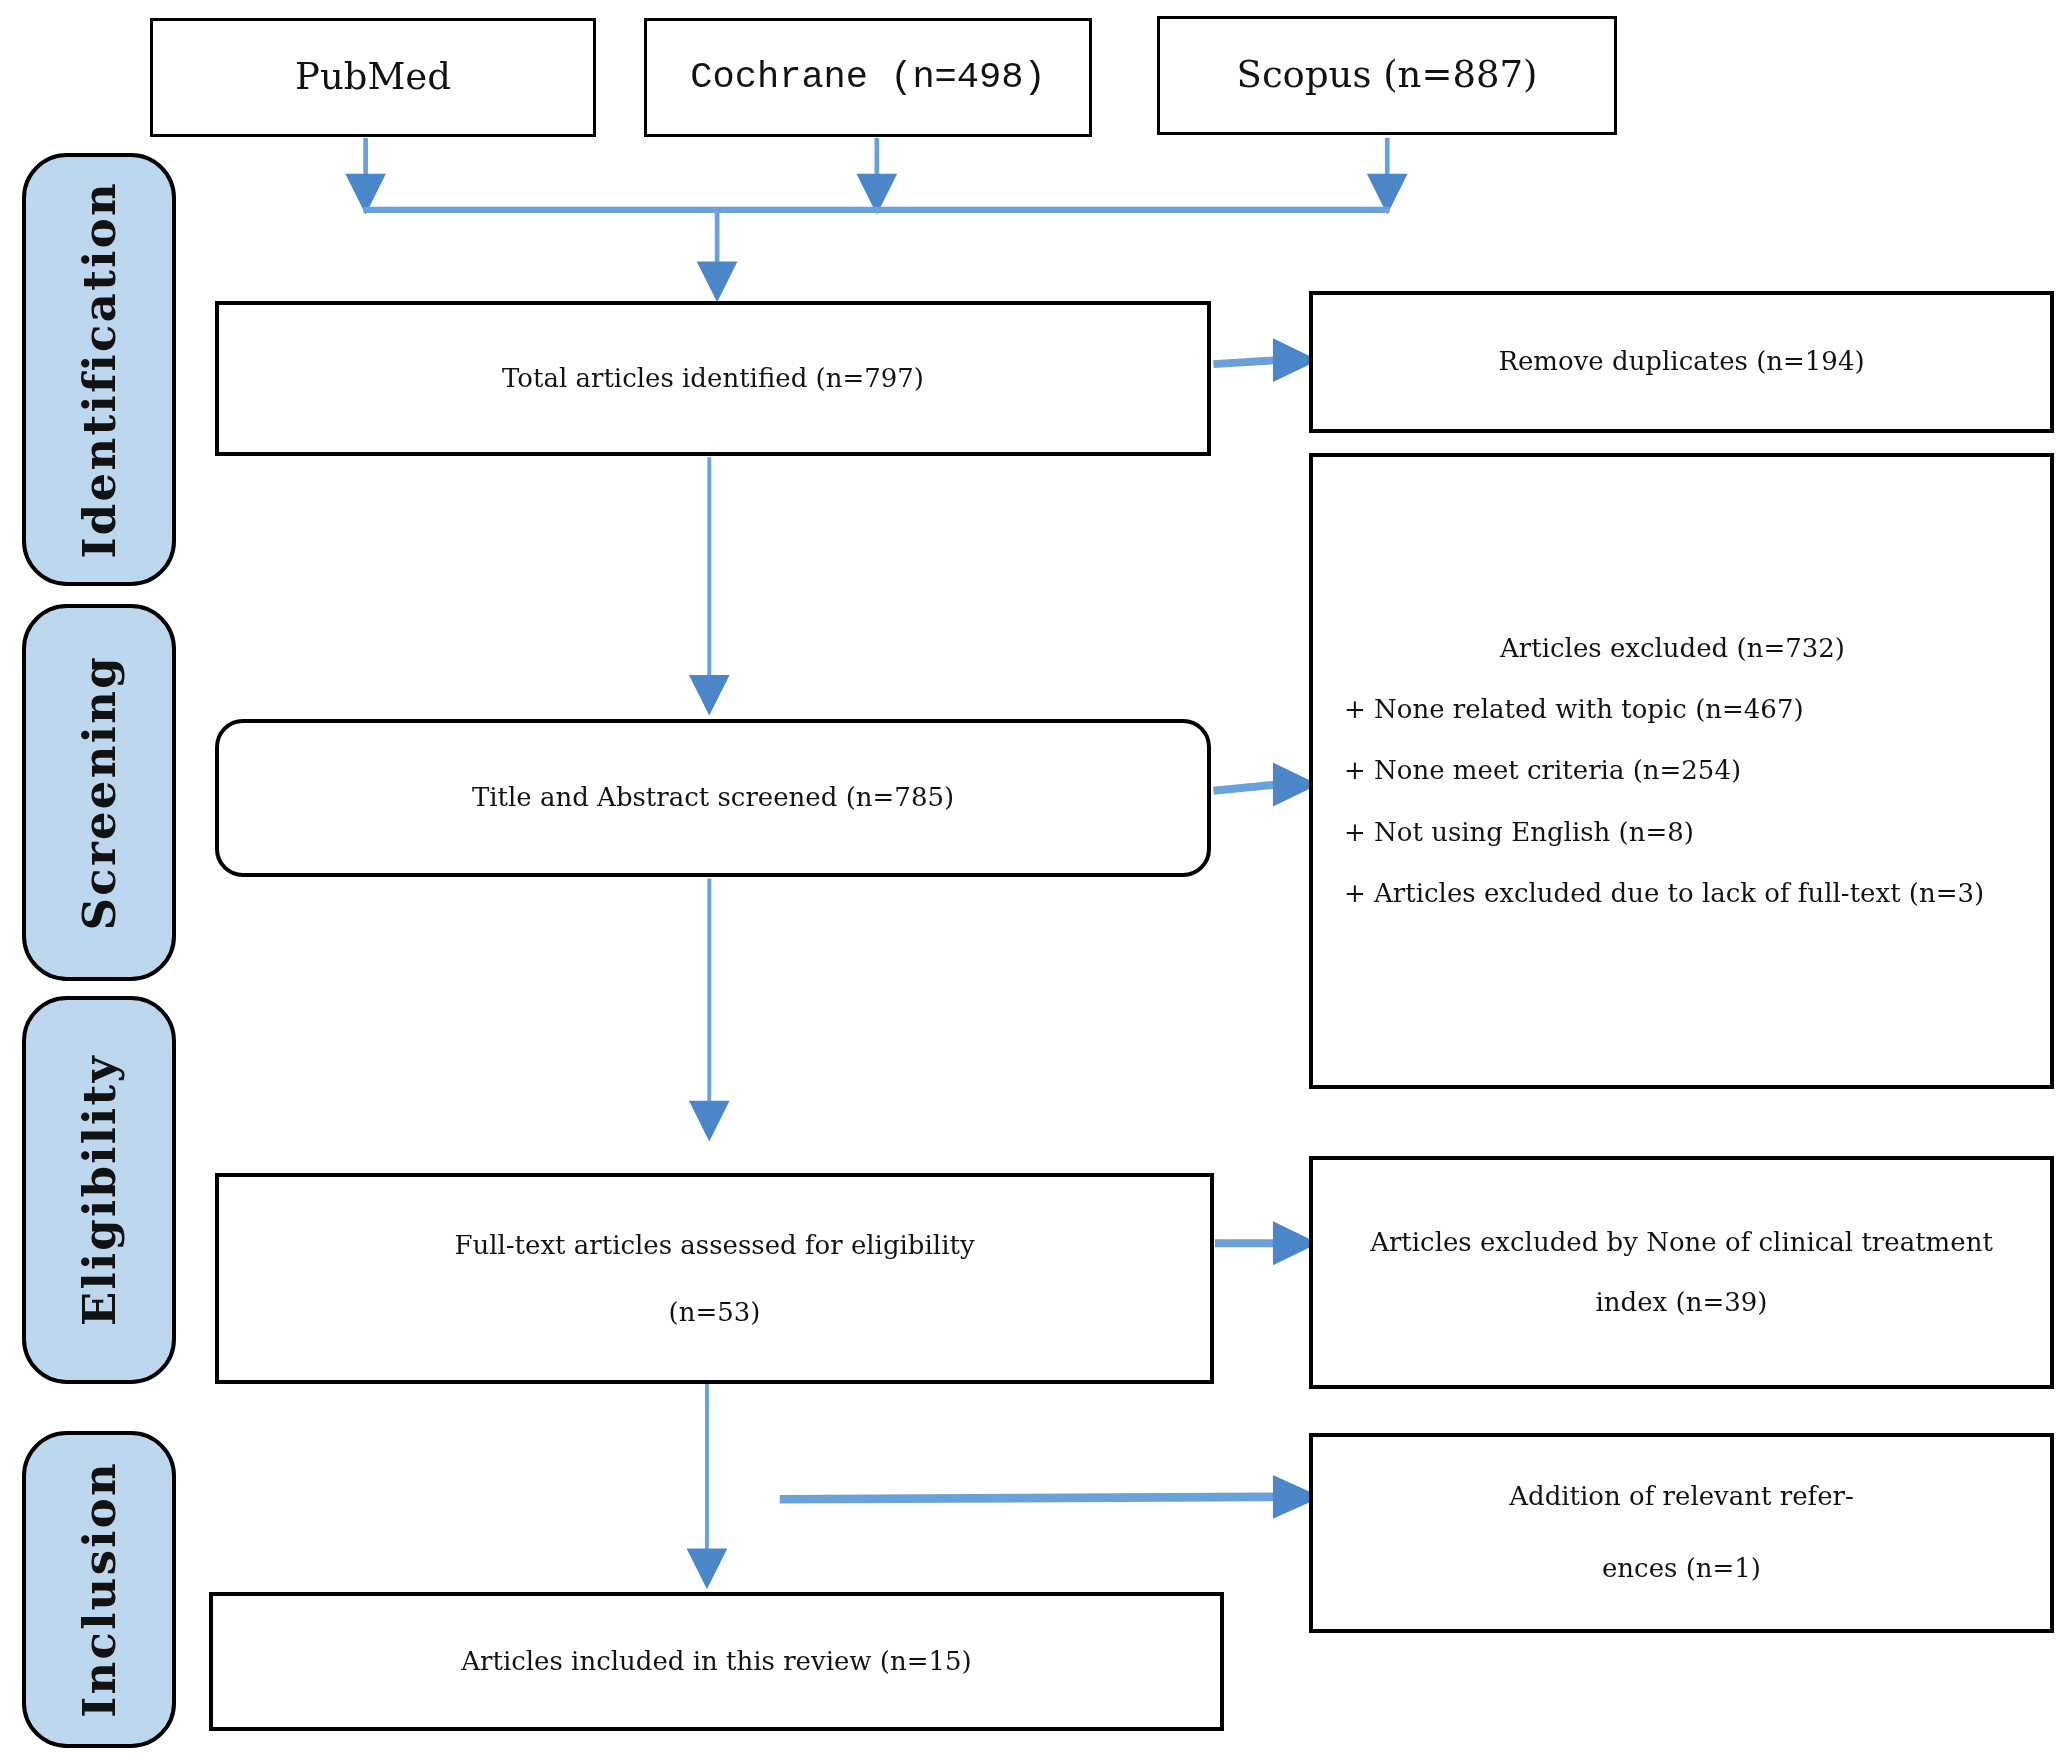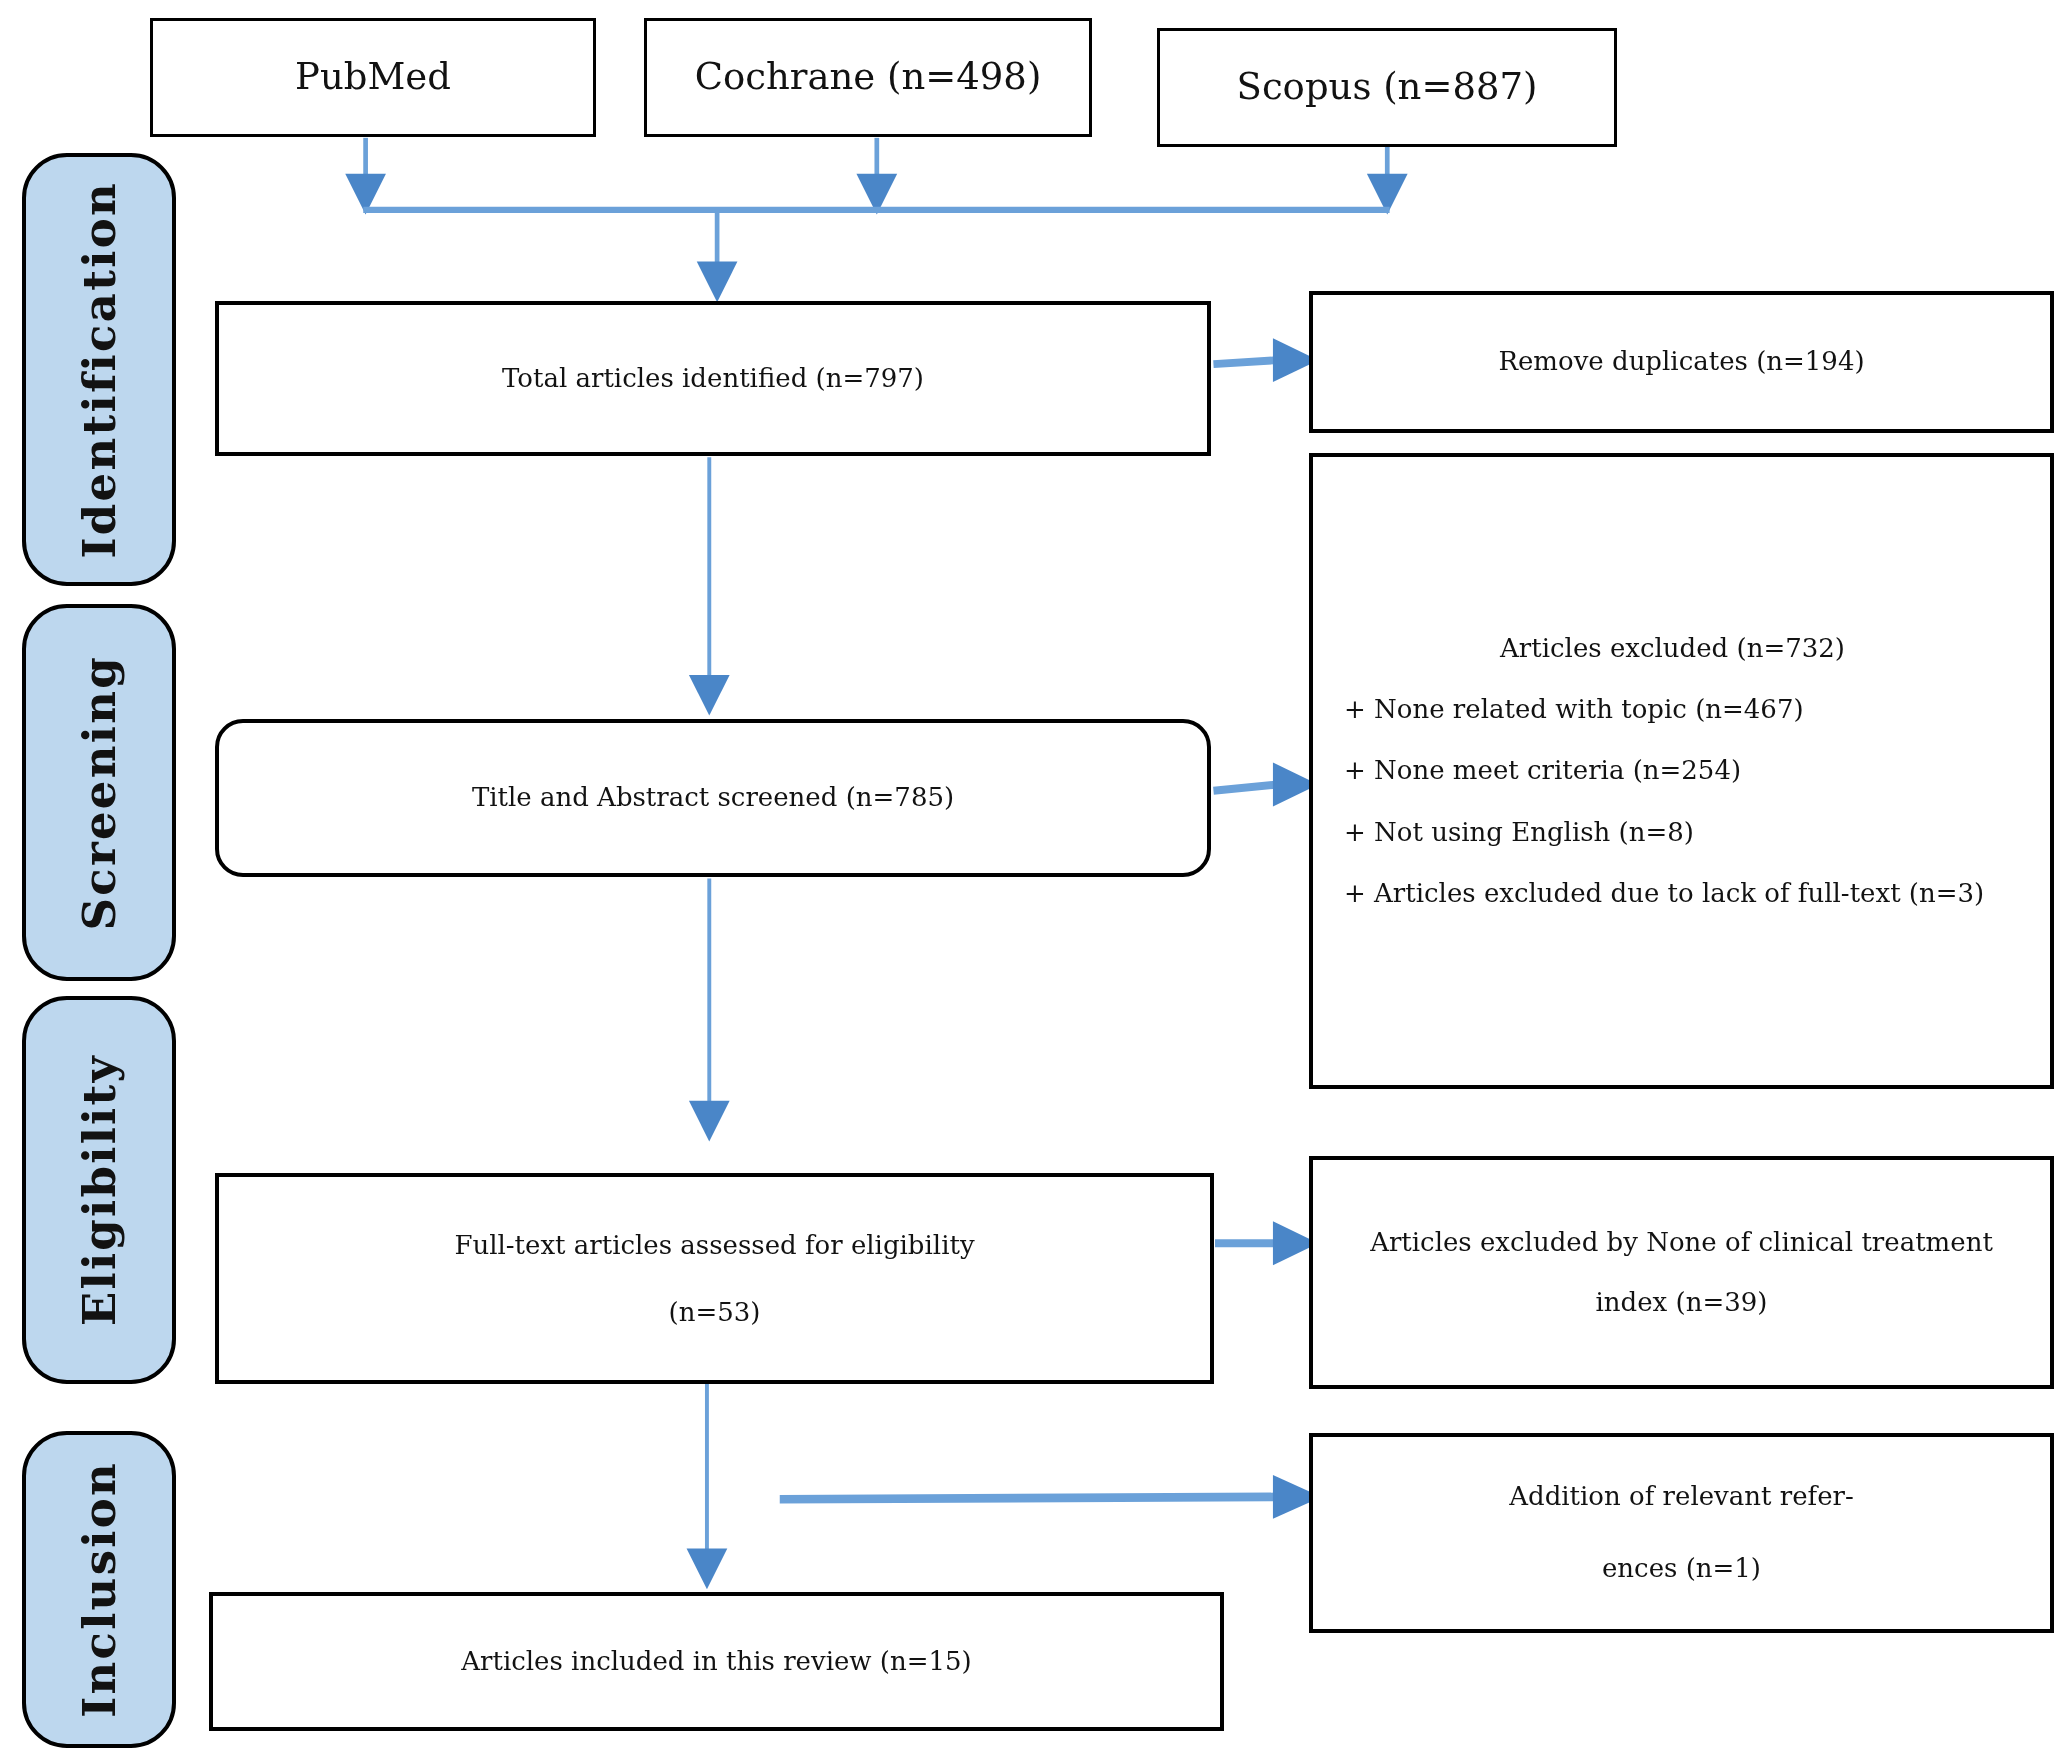--- a/index.html
+++ b/index.html
@@ -121,24 +121,24 @@
   <div class="stage" style="left:22px;top:996px;width:154px;height:388px;">
     <span class="vtext">Eligibility</span>
   </div>
   <div class="stage" style="left:22px;top:1431px;width:154px;height:317px;">
     <span class="vtext">Inclusion</span>
   </div>
 
   <div class="box src" style="left:150px;top:18px;width:446px;height:119px;">
     <span>PubMed</span>
   </div>
-  <div class="box src" style="left:644px;top:18px;width:448px;height:119px;">
+  <div class="box src" style="left:644px;top:18px;width:448px;height:119px;font-family:Liberation Mono, monospace;">
     <span>Cochrane (n=498)</span>
   </div>
-  <div class="box src" style="left:1157px;top:28px;width:460px;height:119px;">
+  <div class="box src" style="left:1157px;top:16px;width:460px;height:119px;">
     <span>Scopus (n=887)</span>
   </div>
 
   <div class="box" style="left:215px;top:301px;width:996px;height:155px;">
     <span>Total articles identified (n=797)</span>
   </div>
   <div class="box" style="left:215px;top:719px;width:996px;height:158px;border-radius:28px;">
     <span>Title and Abstract screened (n=785)</span>
   </div>
   <div class="box multiline" style="left:215px;top:1145px;width:999px;height:211px;">

